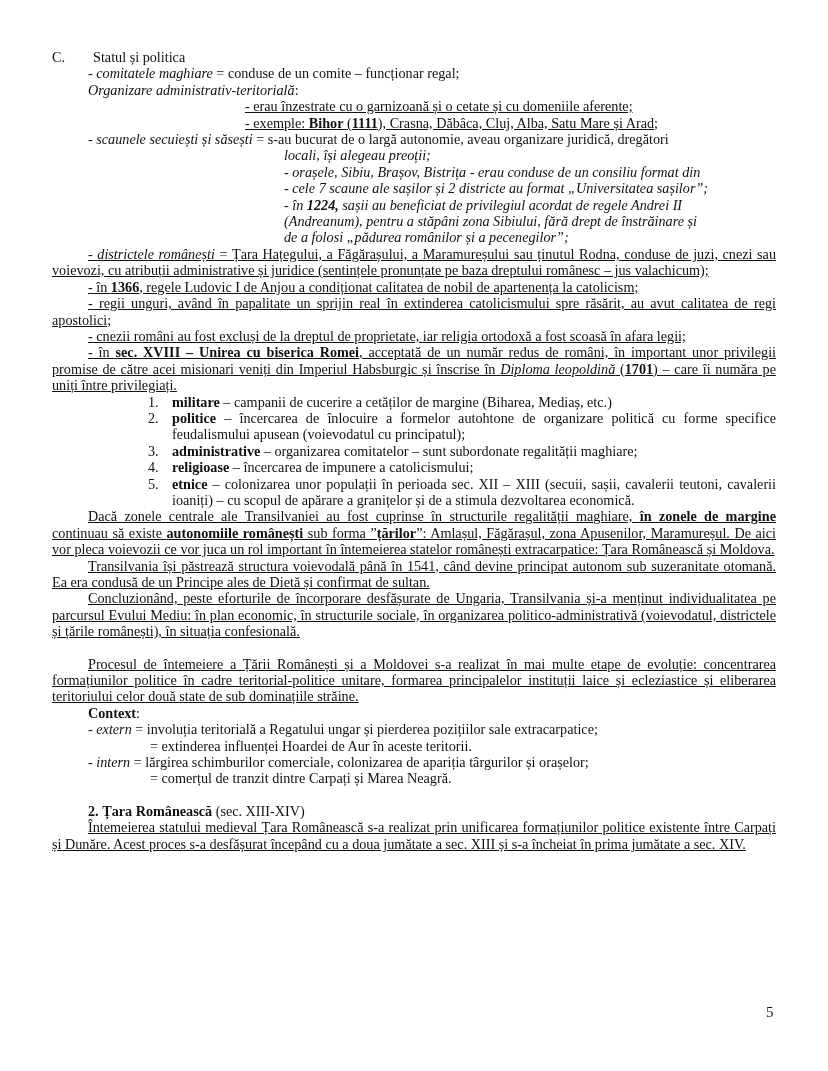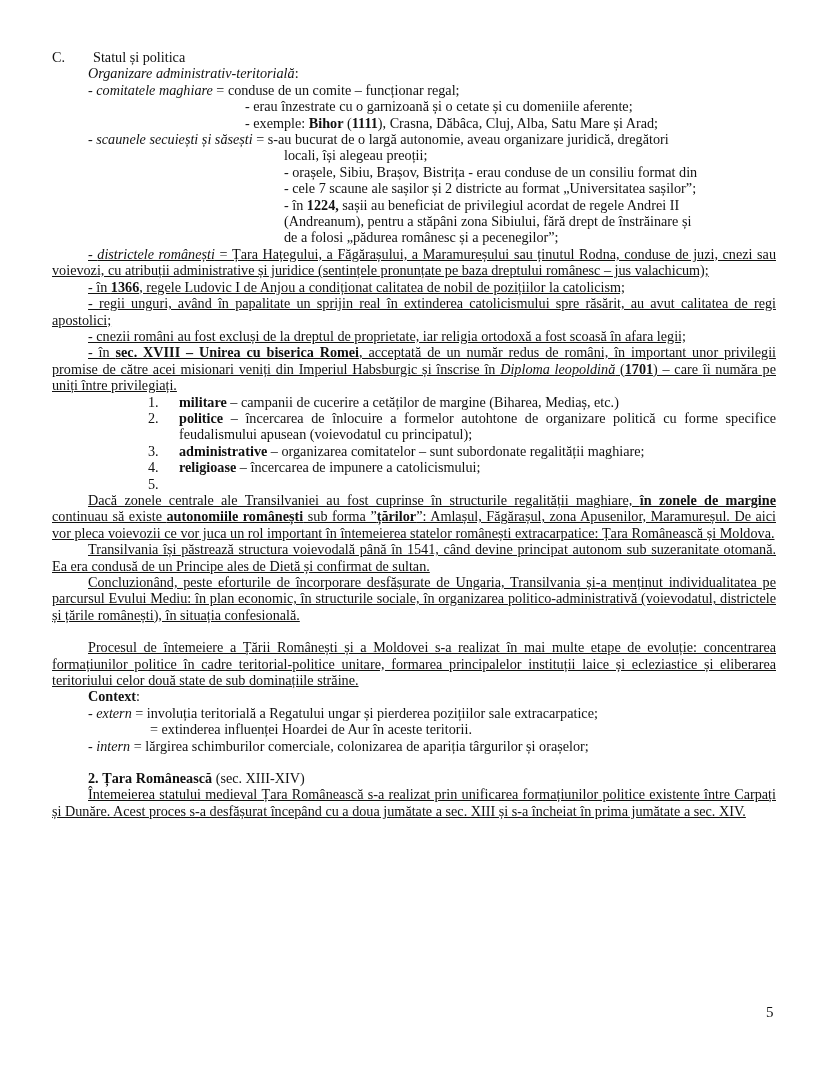--- a/index.html
+++ b/index.html
@@ -8,61 +8,61 @@
     font-family: "Liberation Serif", "DejaVu Serif", serif;
     color: #111111;
     font-size: 14.2px;
     line-height: 16.4px;
   }
   .page { position: absolute; left: 52px; top: 49px; width: 724px; }
   .line { white-space: nowrap; }
   .just { text-align: justify; text-align-last: left; white-space: normal; text-decoration: underline; }
   .ind1 { padding-left: 36px; }
   .indent-first { text-indent: 36px; }
-  .hang-col { padding-left: 193px; }
-  .hang-col2 { padding-left: 232px; }
+  .hang-col { padding-left: 193px; text-decoration: underline; }
+  .hang-col2 { padding-left: 232px; font-style: italic; }
   i, .it { font-style: italic; }
   b, .b { font-weight: bold; }
   .heading-c { display: flex; }
   .heading-c .letter { width: 41px; }
   ol.actions { margin: 0; padding: 0; list-style: none; }
   ol.actions li { display: flex; padding-left: 96px; }
   ol.actions li .num { width: 24px; flex: none; }
-  ol.actions li .txt { flex: 1; text-align: justify; text-align-last: left; margin-left: 7px; }
+  ol.actions li .txt { flex: 1; text-align: justify; text-align-last: left; }
   .gap { height: 16px; }
   .ctx-cont { padding-left: 98px; }
   .page-number { position: absolute; left: 766px; top: 1004px; font-size: 15px; }
 </style>
 </head>
 <body>
 
 <div class="page">
 
   <div class="heading-c line">
     <span class="letter">C.</span>
     <span>Statul și politica</span>
   </div>
 
+  <div class="ind1 line">- <i>comitatele maghiare</i><span> = conduse de un comite – funcționar regal;</span></div>
+
   <div class="ind1 line"><i>Organizare administrativ-teritorială</i><span>:</span></div>
-
-  <div class="ind1 line">- <i>comitatele maghiare</i><span> = conduse de un comite – funcționar regal;</span></div>
   <div class="hang-col line">- erau înzestrate cu o garnizoană și o cetate și cu domeniile aferente;</div>
   <div class="hang-col line"><span>- exemple: </span><b>Bihor</b><span> (</span><b>1111</b><span>), Crasna, Dăbâca, Cluj, Alba, Satu Mare și Arad;</span></div>
 
   <div class="ind1 line">- <i>scaunele secuiești și săsești</i><span> = s-au bucurat de o largă autonomie, aveau organizare juridică, dregători</span></div>
   <div class="hang-col2 line">locali, își alegeau preoții;</div>
   <div class="hang-col2 line">- orașele, Sibiu, Brașov, Bistrița - erau conduse de un consiliu format din</div>
   <div class="hang-col2 line">- cele 7 scaune ale sașilor și 2 districte au format „Universitatea sașilor”;</div>
   <div class="hang-col2 line"><span>- în </span><b>1224,</b><span> sașii au beneficiat de privilegiul acordat de regele Andrei II</span></div>
   <div class="hang-col2 line"> (Andreanum), pentru a stăpâni zona Sibiului, fără drept de înstrăinare și</div>
-  <div class="hang-col2 line">de a folosi „pădurea românesc și a pecenegilor”;</div>
+  <div class="hang-col2 line">de a folosi „pădurea românilor și a pecenegilor”;</div>
 
   <div class="just indent-first"><span>- </span><i>districtele românești</i><span> = Țara Hațegului, a Făgărașului, a Maramureșului sau ținutul Rodna, conduse de juzi, cnezi sau voievozi, cu atribuții administrative și juridice (sentințele pronunțate pe baza dreptului românesc – jus valachicum);</span></div>
 
-  <div class="just indent-first"><span>- în </span><b>1366</b><span>, regele Ludovic I de Anjou a condiționat calitatea de nobil de pozițiilor la catolicism;</span></div>
+  <div class="just indent-first"><span>- în </span><b>1366</b><span>, regele Ludovic I de Anjou a condiționat calitatea de nobil de apartenența la catolicism;</span></div>
   <div class="just indent-first">- regii unguri, având în papalitate un sprijin real în extinderea catolicismului spre răsărit, au avut calitatea de regi apostolici;</div>
   <div class="just indent-first">- cnezii români au fost excluși de la dreptul de proprietate, iar religia ortodoxă a fost scoasă în afara legii;</div>
   <div class="just indent-first"><span>- în </span><b>sec. XVIII – Unirea cu biserica Romei</b><span>, acceptată de un număr redus de români, în important unor privilegii promise de către acei misionari veniți din Imperiul Habsburgic și înscrise în </span><i>Diploma leopoldină</i><span> (</span><b>1701</b><span>) – care îi număra pe uniți între privilegiați.</span></div>
 
 
   <ol class="actions">
     <li>
         <span class="num">1.</span>
         <span class="txt"><b>militare</b><span> – campanii de cucerire a cetăților de margine (Biharea, Mediaș, etc.)</span></span>
       </li>
@@ -73,35 +73,37 @@
     <li>
         <span class="num">3.</span>
         <span class="txt"><b>administrative</b><span> – organizarea comitatelor – sunt subordonate regalității maghiare;</span></span>
       </li>
     <li>
         <span class="num">4.</span>
         <span class="txt"><b>religioase</b><span> – încercarea de impunere a catolicismului;</span></span>
       </li>
     <li>
         <span class="num">5.</span>
+        <span class="txt"><b>etnice</b><span> – colonizarea unor populații în perioada sec. XII – XIII (secuii, sașii, cavalerii teutoni, cavalerii ioaniți) – cu scopul de apărare a granițelor și de a stimula dezvoltarea economică.</span></span>
       </li>
   </ol>
 
   <div class="just indent-first"><span>Dacă zonele centrale ale Transilvaniei au fost cuprinse în structurile regalității maghiare, </span><b>în zonele de margine</b><span> continuau să existe </span><b>autonomiile românești</b><span> sub forma ”</span><b>țărilor</b><span>”: Amlașul, Făgărașul, zona Apusenilor, Maramureșul. De aici vor pleca voievozii ce vor juca un rol important în întemeierea statelor românești extracarpatice: Țara Românească și Moldova.</span></div>
 
   <div class="just indent-first">Transilvania își păstrează structura voievodală până în 1541, când devine principat autonom sub suzeranitate otomană. Ea era condusă de un Principe ales de Dietă și confirmat de sultan.</div>
   <div class="just indent-first">Concluzionând, peste eforturile de încorporare desfășurate de Ungaria, Transilvania și-a menținut individualitatea pe parcursul Evului Mediu: în plan economic, în structurile sociale, în organizarea politico-administrativă (voievodatul, districtele și țările românești), în situația confesională.</div>
 
   <div class="gap"></div>
 
   <div class="just indent-first">Procesul de întemeiere a Țării Românești și a Moldovei s-a realizat în mai multe etape de evoluție: concentrarea formațiunilor politice în cadre teritorial-politice unitare, formarea principalelor instituții laice și ecleziastice și eliberarea teritoriului celor două state de sub dominațiile străine.</div>
   <div class="ind1 line"><b>Context</b><span>:</span></div>
   <div class="ind1 line">- <i>extern</i><span> = involuția teritorială a Regatului ungar și pierderea pozițiilor sale extracarpatice;</span></div>
   <div class="line ctx-cont">= extinderea influenței Hoardei de Aur în aceste teritorii.</div>
   <div class="ind1 line">- <i>intern</i><span> = lărgirea schimburilor comerciale, colonizarea de apariția târgurilor și orașelor;</span></div>
+  <div class="line ctx-cont">= comerțul de tranzit dintre Carpați și Marea Neagră.</div>
 
   <div class="gap"></div>
 
   <div class="ind1 line"><b>2. Țara Românească</b><span> (sec. XIII-XIV)</span></div>
   <div class="just indent-first">Întemeierea statului medieval Țara Românească s-a realizat prin unificarea formațiunilor politice existente între Carpați și Dunăre. Acest proces s-a desfășurat începând cu a doua jumătate a sec. XIII și s-a încheiat în prima jumătate a sec. XIV.</div>
 </div>
 
 <div class="page-number">5</div>
 
 </body></html>

